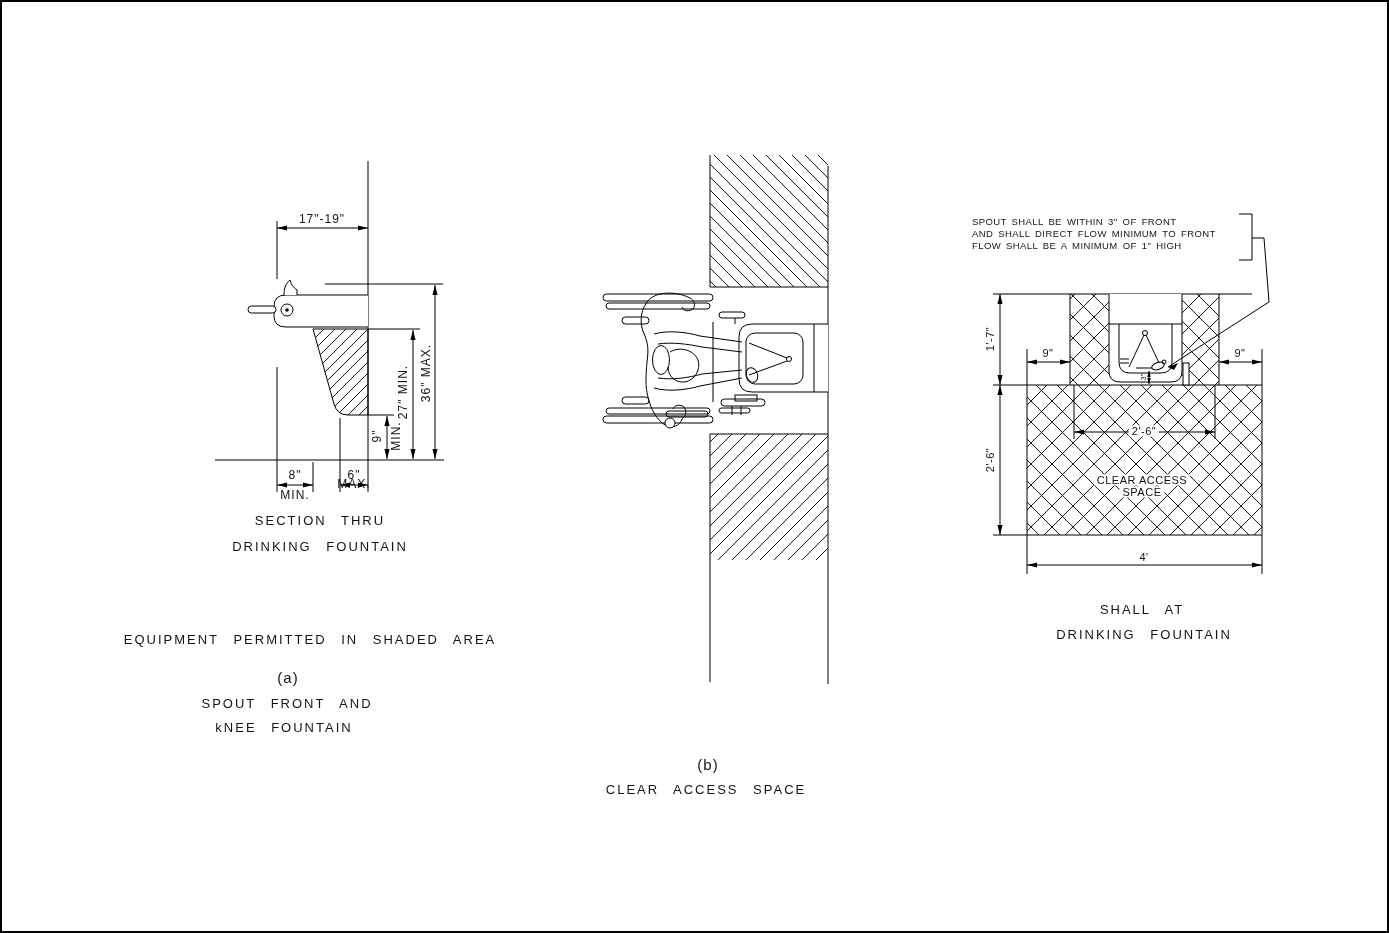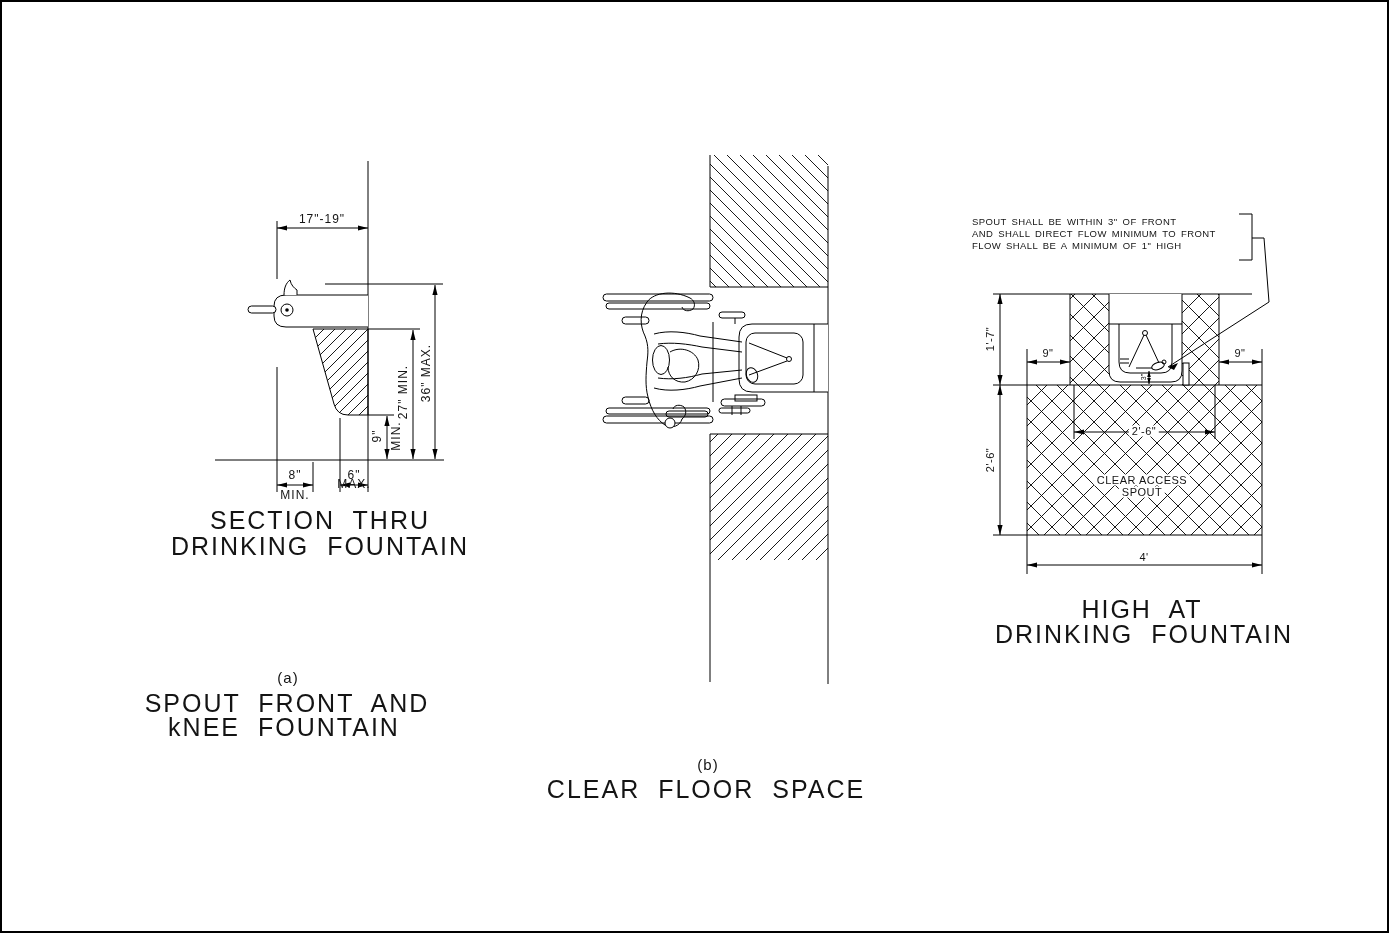--- a/index.html
+++ b/index.html
@@ -1,20 +1,20 @@
 <!DOCTYPE html>
 <html><head>
 <meta charset="utf-8">
 <style>
   html,body{margin:0;padding:0;background:#fff;}
   .frame{position:relative;width:1389px;height:933px;background:#ffffff;border:2px solid #000;box-sizing:border-box;overflow:hidden;font-family:"Liberation Sans",sans-serif;}
   svg{position:absolute;left:0;top:0;}
   .lbl{position:absolute;transform:translate(-50%,-50%);white-space:nowrap;color:#141414;line-height:1;}
   .rot{transform:translate(-50%,-50%) rotate(-90deg);}
-  .f19{font-size:25px;letter-spacing:2px;word-spacing:9px;}
+  .f19{font-size:13px;letter-spacing:2px;word-spacing:9px;}
   .f16{font-size:15px;letter-spacing:1px;}
   .f12{font-size:12px;letter-spacing:1px;}
   .f11{font-size:11px;letter-spacing:0.5px;}
   .f9{font-size:9.5px;letter-spacing:0.4px;word-spacing:2px;}
   .f6{font-size:7px;letter-spacing:0;}
   .wbg{background:#fff;padding:0 3px;}
   .left-note{transform:translate(0,-50%);}
 </style>
 </head>
 <body>
@@ -182,35 +182,36 @@
 <div class="lbl rot f12" style="left:424px;top:371px">36" MAX.</div>
 <div class="lbl rot f12" style="left:401px;top:390px">27" MIN.</div>
 <div class="lbl rot f12" style="left:375px;top:434px">9"</div>
 <div class="lbl rot f12" style="left:394px;top:434px">MIN.</div>
 <div class="lbl f12" style="left:293px;top:473px">8"</div>
 <div class="lbl f12" style="left:293px;top:493px">MIN.</div>
 <div class="lbl f12" style="left:352px;top:473px">6"</div>
 <div class="lbl f12" style="left:352px;top:482px">MAX.</div>
 <div class="lbl f19" style="left:318px;top:518px">SECTION THRU</div>
 <div class="lbl f19" style="left:318px;top:544px">DRINKING FOUNTAIN</div>
+<div class="lbl f19" style="left:308px;top:637px">EQUIPMENT PERMITTED IN SHADED AREA</div>
 <div class="lbl f16" style="left:286px;top:675px">(a)</div>
 <div class="lbl f19" style="left:285px;top:701px">SPOUT FRONT AND</div>
 <div class="lbl f19" style="left:282px;top:725px">kNEE FOUNTAIN</div>
 
 <div class="lbl f16" style="left:706px;top:762px">(b)</div>
-<div class="lbl f19" style="left:704px;top:787px">CLEAR FLOOR SPACE</div>
+<div class="lbl f19" style="left:704px;top:787px">CLEAR ACCESS SPACE</div>
 
 <div class="lbl f9 left-note" style="left:970px;top:220px">SPOUT SHALL BE WITHIN 3" OF FRONT</div>
 <div class="lbl f9 left-note" style="left:970px;top:232px">AND SHALL DIRECT FLOW MINIMUM TO FRONT</div>
 <div class="lbl f9 left-note" style="left:970px;top:244px">FLOW SHALL BE A MINIMUM OF 1" HIGH</div>
 <div class="lbl rot f11" style="left:988px;top:337px">1'-7"</div>
 <div class="lbl rot f11" style="left:988px;top:458px">2'-6"</div>
 <div class="lbl f11" style="left:1046px;top:351px">9"</div>
 <div class="lbl f11" style="left:1238px;top:351px">9"</div>
 <div class="lbl f11 wbg" style="left:1142px;top:429px">2'-6"</div>
 <div class="lbl rot f6" style="left:1141px;top:375px">3"</div>
 <div class="lbl f11 wbg" style="left:1140px;top:478px">CLEAR ACCESS</div>
-<div class="lbl f11 wbg" style="left:1140px;top:490px">SPOUT</div>
+<div class="lbl f11 wbg" style="left:1140px;top:490px">SPACE</div>
 <div class="lbl f11" style="left:1142px;top:555px">4'</div>
-<div class="lbl f19" style="left:1140px;top:607px">HIGH AT</div>
+<div class="lbl f19" style="left:1140px;top:607px">SHALL AT</div>
 <div class="lbl f19" style="left:1142px;top:632px">DRINKING FOUNTAIN</div>
 
 </div>
 
 </body></html>

